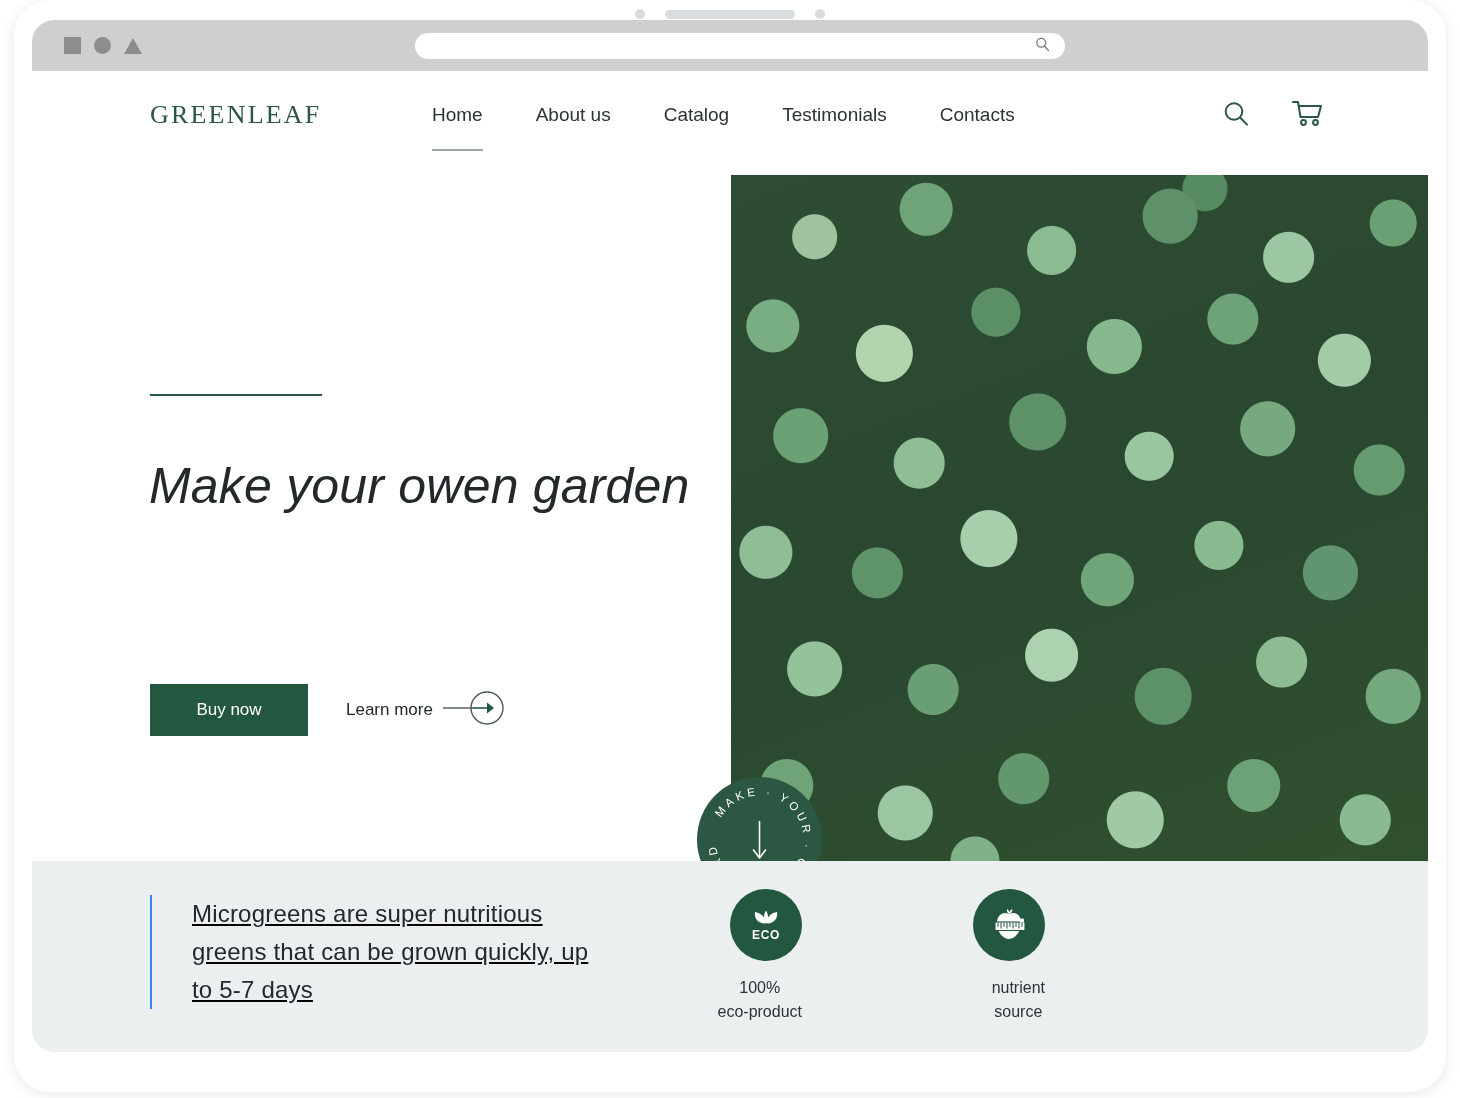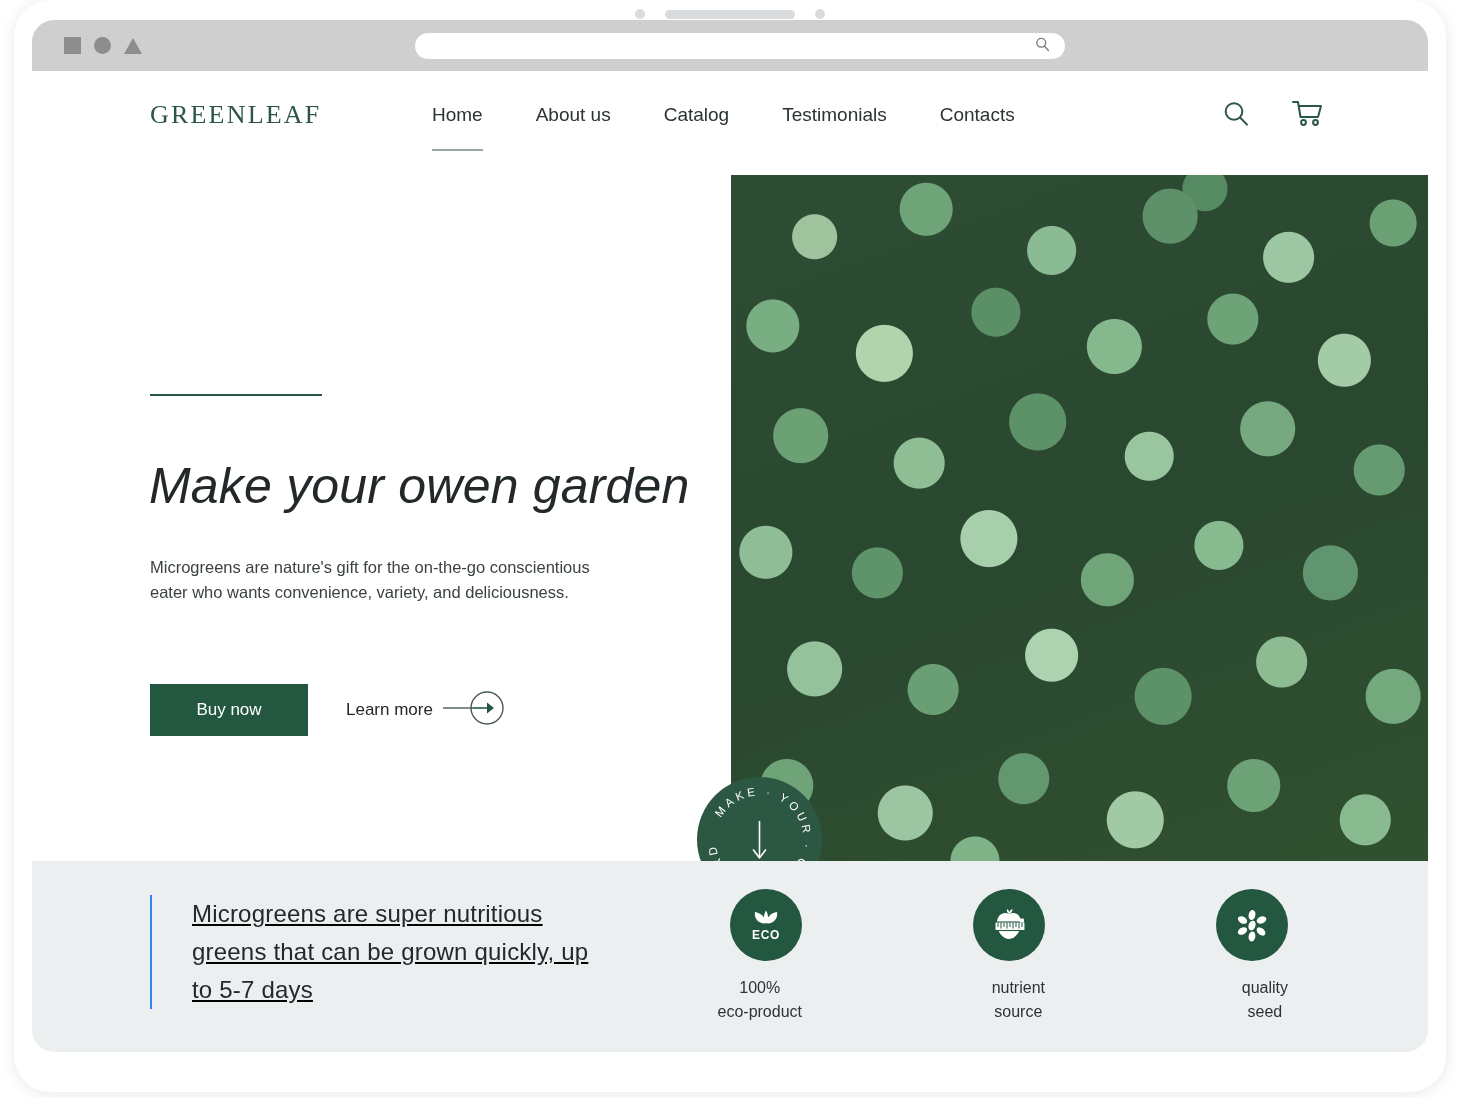--- a/index.html
+++ b/index.html
@@ -274,21 +274,20 @@
 
       <section id="hero">
 
         <div id="hero-image"></div>
 
         <div id="hero-left">
           <div id="hero-rule"></div>
 
           <h1 id="hero-title">Make your owen garden</h1>
 
-          <p id="hero-desc">Microgreens are nature's gift for the on-the-go conscientious eater who wants convenience, variety, and deliciousness.</p>
 
           <div id="hero-actions">
             <button id="buy-now-btn">Buy now</button>
 
             <button id="learn-more-btn">
               <span class="lm-label">Learn more</span>
               <span>
                 <svg width="64" height="36" viewBox="0 0 64 36">
                   <line x1="0" y1="18" x2="30" y2="18" stroke="#4a5a55" stroke-width="1.4"></line>
                   <circle cx="44" cy="18" r="16" fill="none" stroke="#4a5a55" stroke-width="1.4"></circle>
@@ -358,38 +357,19 @@
                 </g>
                 <rect x="33" y="15.5" width="4" height="4" rx="1" fill="#ffffff"></rect>
               </svg>
             </div>
             <div class="feature-label">
               <div>nutrient</div>
               <div>source</div>
             </div>
           </div>
 
-          <div class="feature-item">
-            <div class="feature-badge">
-              <svg width="44" height="44" viewBox="0 0 44 44">
-                <g fill="#ffffff">
-                  <ellipse cx="22" cy="12" rx="3.4" ry="5" transform="rotate(12 22 12)"></ellipse>
-                  <ellipse cx="31.5" cy="17" rx="3.4" ry="5" transform="rotate(70 31.5 17)"></ellipse>
-                  <ellipse cx="31" cy="28.5" rx="3.4" ry="5" transform="rotate(130 31 28.5)"></ellipse>
-                  <ellipse cx="22" cy="33.5" rx="3.4" ry="5" transform="rotate(190 22 33.5)"></ellipse>
-                  <ellipse cx="12.5" cy="28" rx="3.4" ry="5" transform="rotate(240 12.5 28)"></ellipse>
-                  <ellipse cx="12.5" cy="17" rx="3.4" ry="5" transform="rotate(300 12.5 17)"></ellipse>
-                  <ellipse cx="22" cy="22.5" rx="3.4" ry="5" transform="rotate(20 22 22.5)"></ellipse>
-                </g>
-              </svg>
-            </div>
-            <div class="feature-label">
-              <div>quality</div>
-              <div>seed</div>
-            </div>
-          </div>
 
         </div>
       </section>
 
     </div>
   </div>
 </div>
 
 </body></html>

